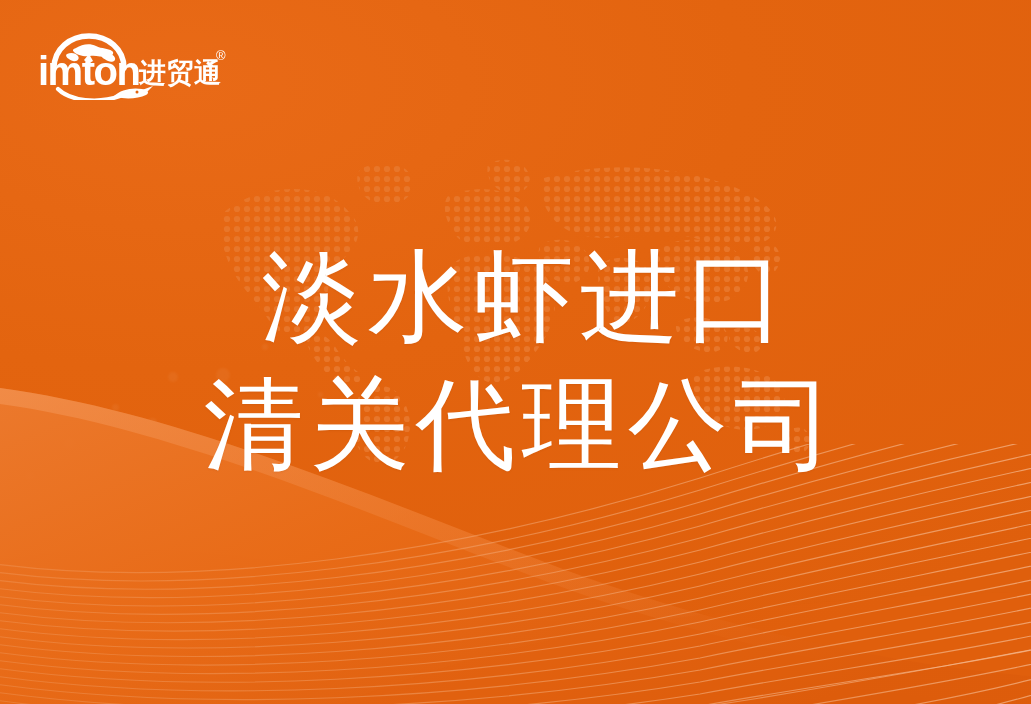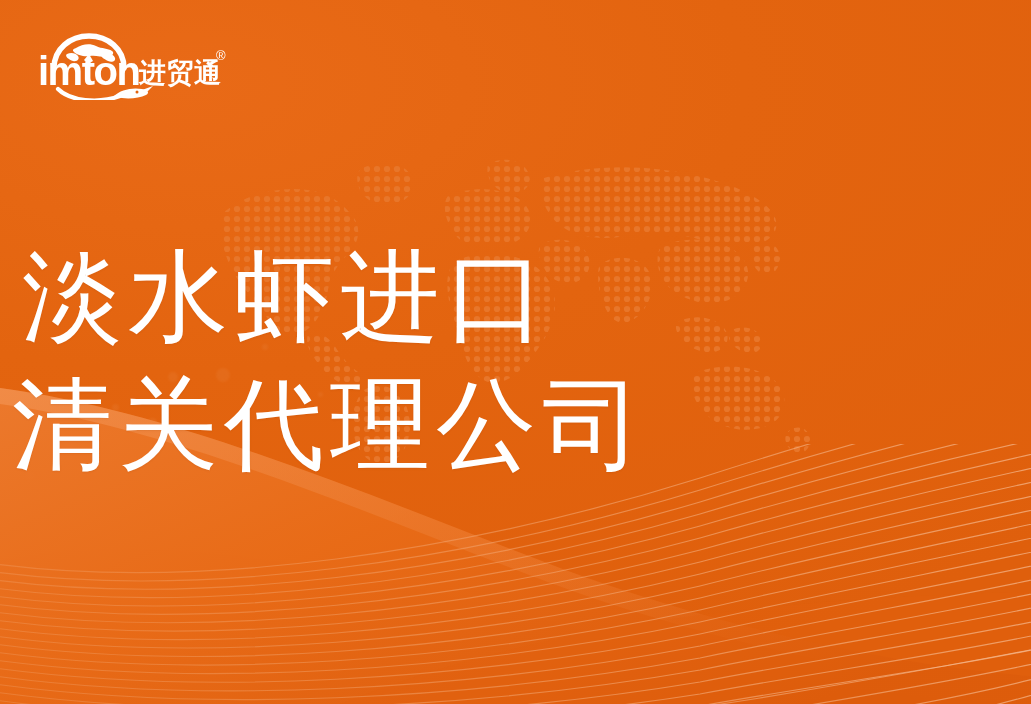--- a/index.html
+++ b/index.html
@@ -63,21 +63,21 @@
     width: 200px;
     height: 70px;
   }
 
   
   #headline {
     position: absolute;
     left: 0;
     top: 232px;
     width: 1031px;
-    text-align: left;
+    text-align: center;
     color: #ffffff;
     letter-spacing: 6px;
   }
   .headline-line {
     display: block;
     font-size: 100px;
     line-height: 128px;
     font-weight: 300;
     white-space: nowrap;
     text-shadow: 0 1px 2px rgba(120,45,0,0.10);

